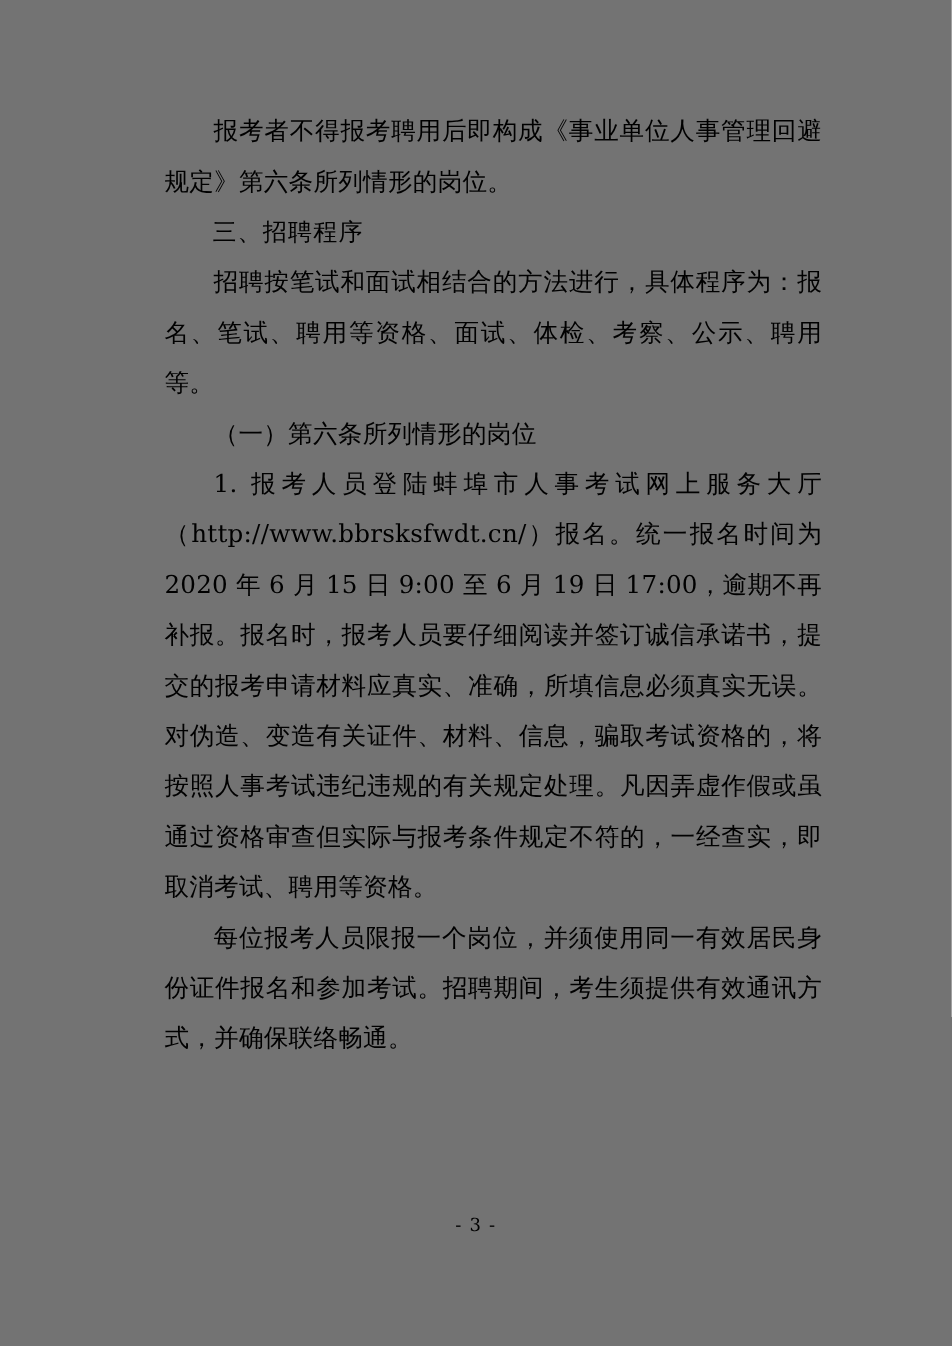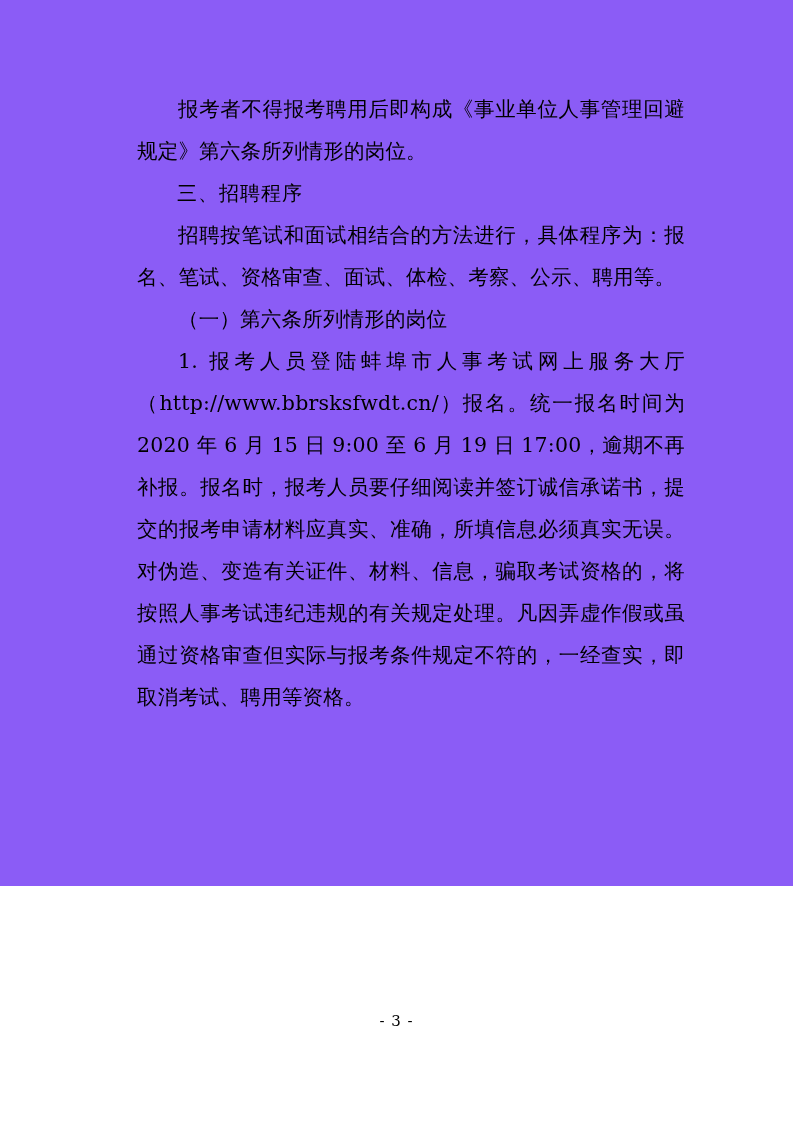--- a/index.html
+++ b/index.html
@@ -13,22 +13,22 @@
     position: relative;
     font-family: "DejaVu Serif", "Liberation Serif", serif;
     color: #000000;
     overflow: hidden;
   }
   .page {
     position: absolute;
     left: 0;
     top: 0;
     width: 793px;
-    height: 886px;
-    background: #8b5cf6;
+    height: 1122px;
+    background: #737373;
   }
   .content {
     position: absolute;
     left: 137px;
     top: 88px;
     width: 548px;
   }
   p {
     margin: 0;
     font-size: 20.5px;
@@ -58,18 +58,19 @@
     letter-spacing: 1px;
   }
 </style>
 </head>
 <body>
 
 <div class="page">
   <div class="content">
     <p class="indent">报考者不得报考聘用后即构成《事业单位人事管理回避规定》第六条所列情形的岗位。</p>
     <p class="heading">三、招聘程序</p>
-    <p class="indent">招聘按笔试和面试相结合的方法进行，具体程序为：报名、笔试、资格审查、面试、体检、考察、公示、聘用等。</p>
+    <p class="indent">招聘按笔试和面试相结合的方法进行，具体程序为：报名、笔试、聘用等资格、面试、体检、考察、公示、聘用等。</p>
     <p class="indent">（一）第六条所列情形的岗位</p>
     <p class="indent">1. 报考人员登陆蚌埠市人事考试网上服务大厅（http://www.bbrsksfwdt.cn/）报名。统一报名时间为 2020 年 6 月 15 日 9:00 至 6 月 19 日 17:00，逾期不再补报。报名时，报考人员要仔细阅读并签订诚信承诺书，提交的报考申请材料应真实、准确，所填信息必须真实无误。对伪造、变造有关证件、材料、信息，骗取考试资格的，将按照人事考试违纪违规的有关规定处理。凡因弄虚作假或虽通过资格审查但实际与报考条件规定不符的，一经查实，即取消考试、聘用等资格。</p>
+    <p class="indent">每位报考人员限报一个岗位，并须使用同一有效居民身份证件报名和参加考试。招聘期间，考生须提供有效通讯方式，并确保联络畅通。</p>
   </div>
   <div class="page-number">- 3 -</div>
 </div>
 
 </body></html>

